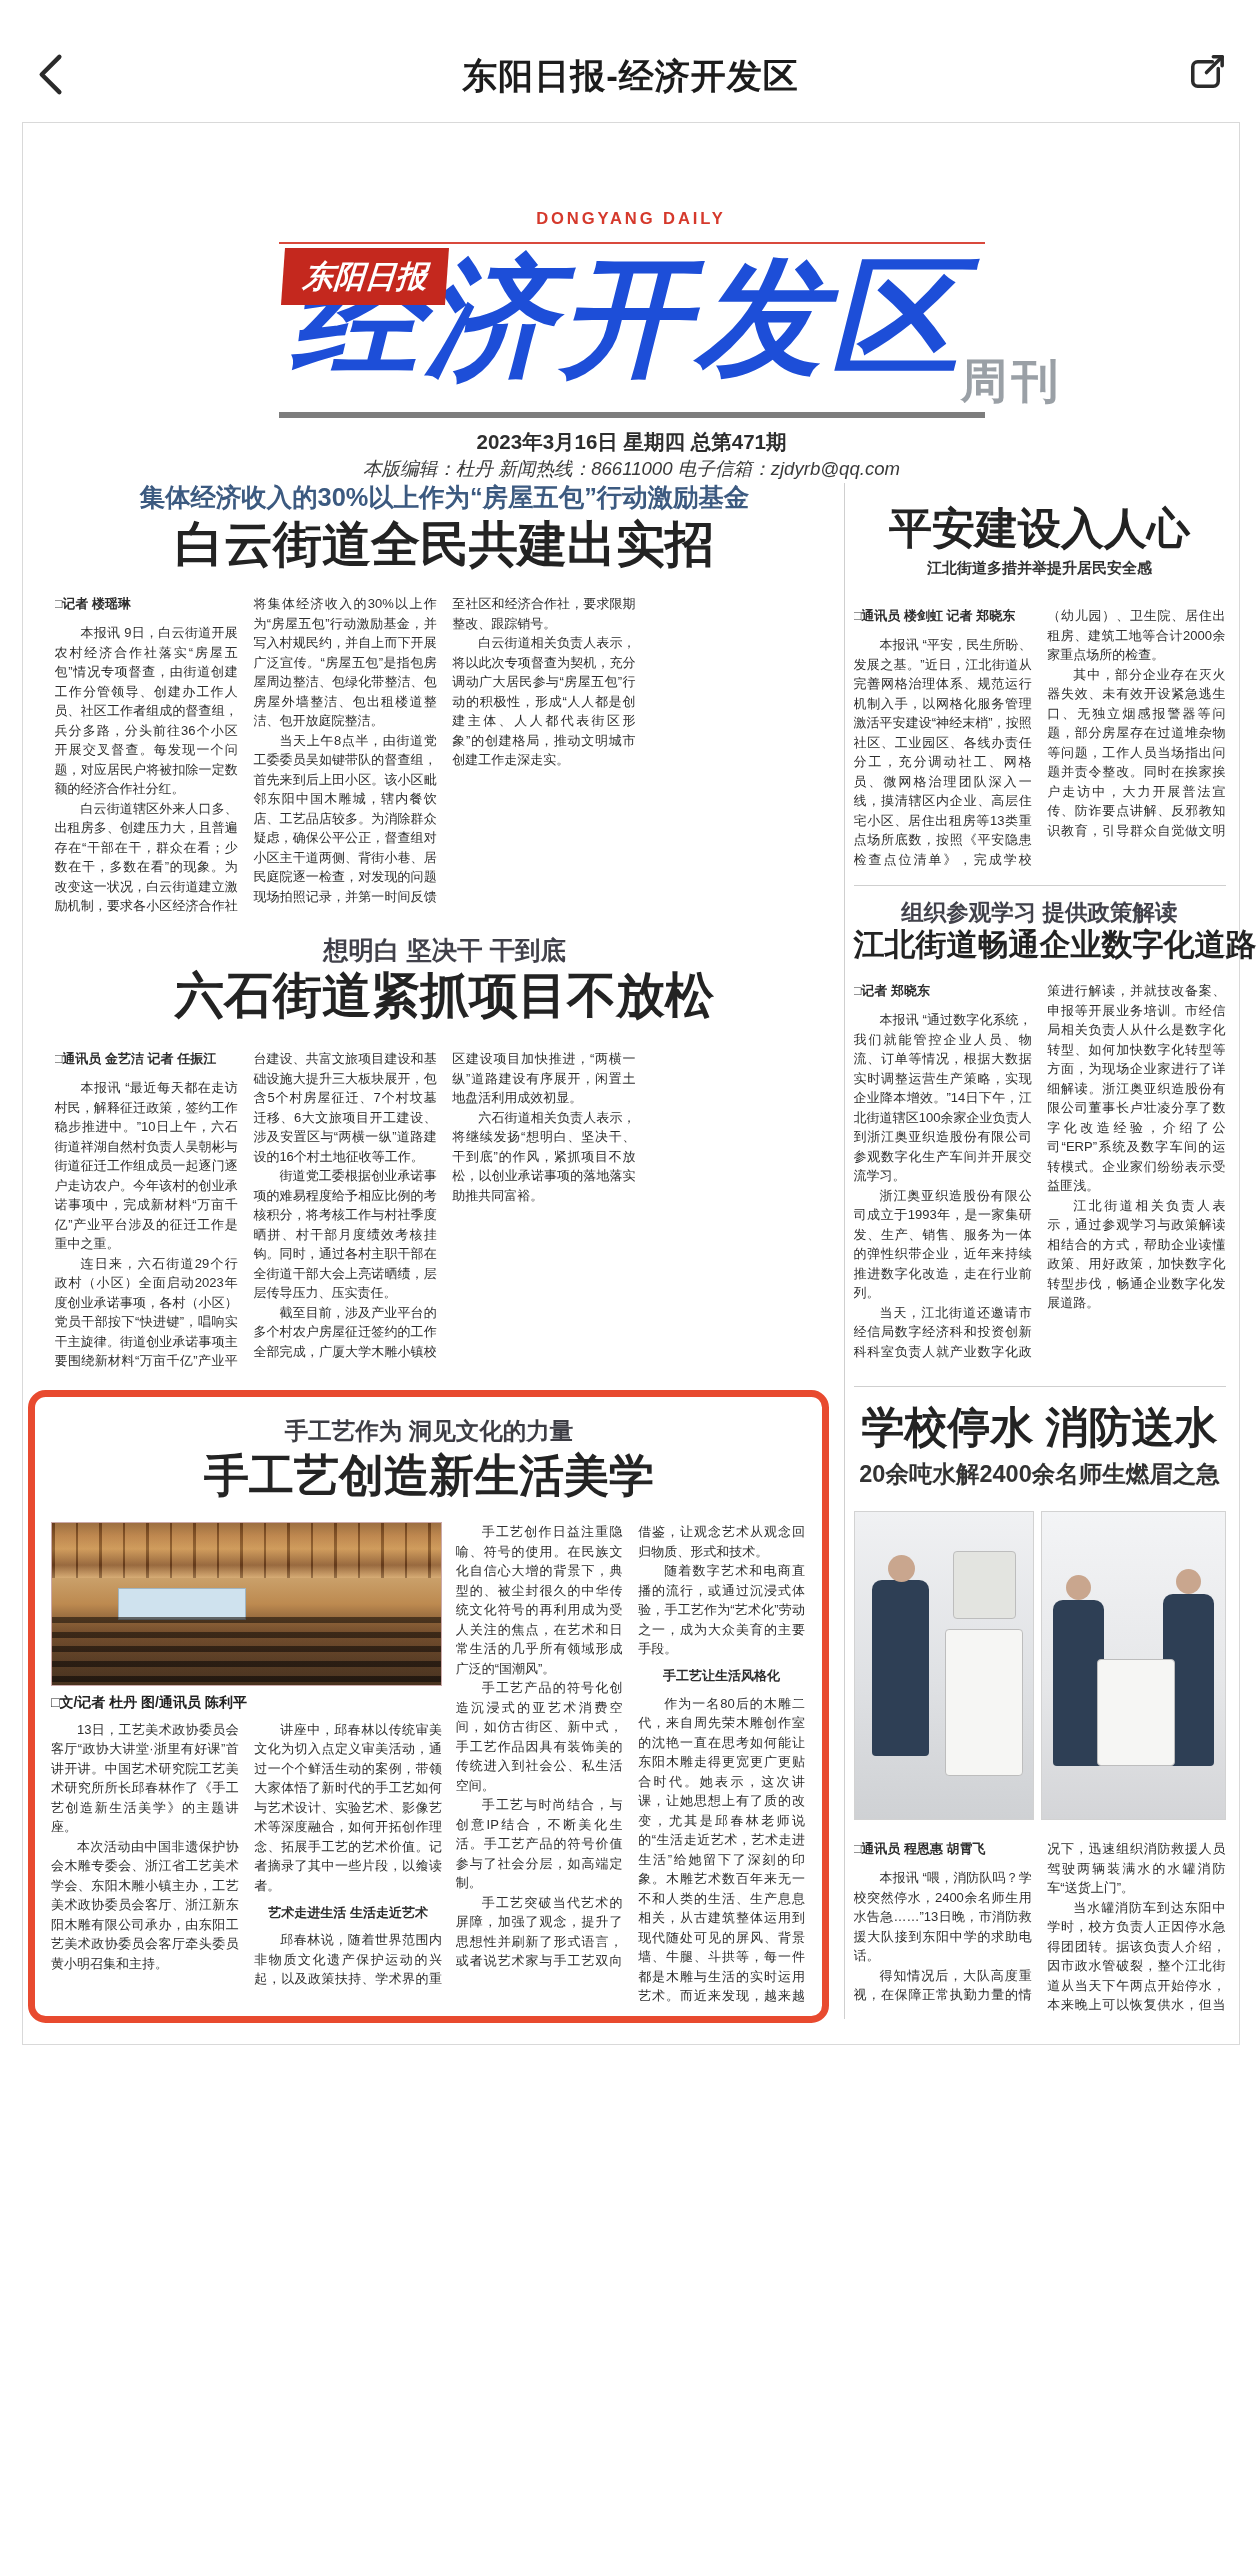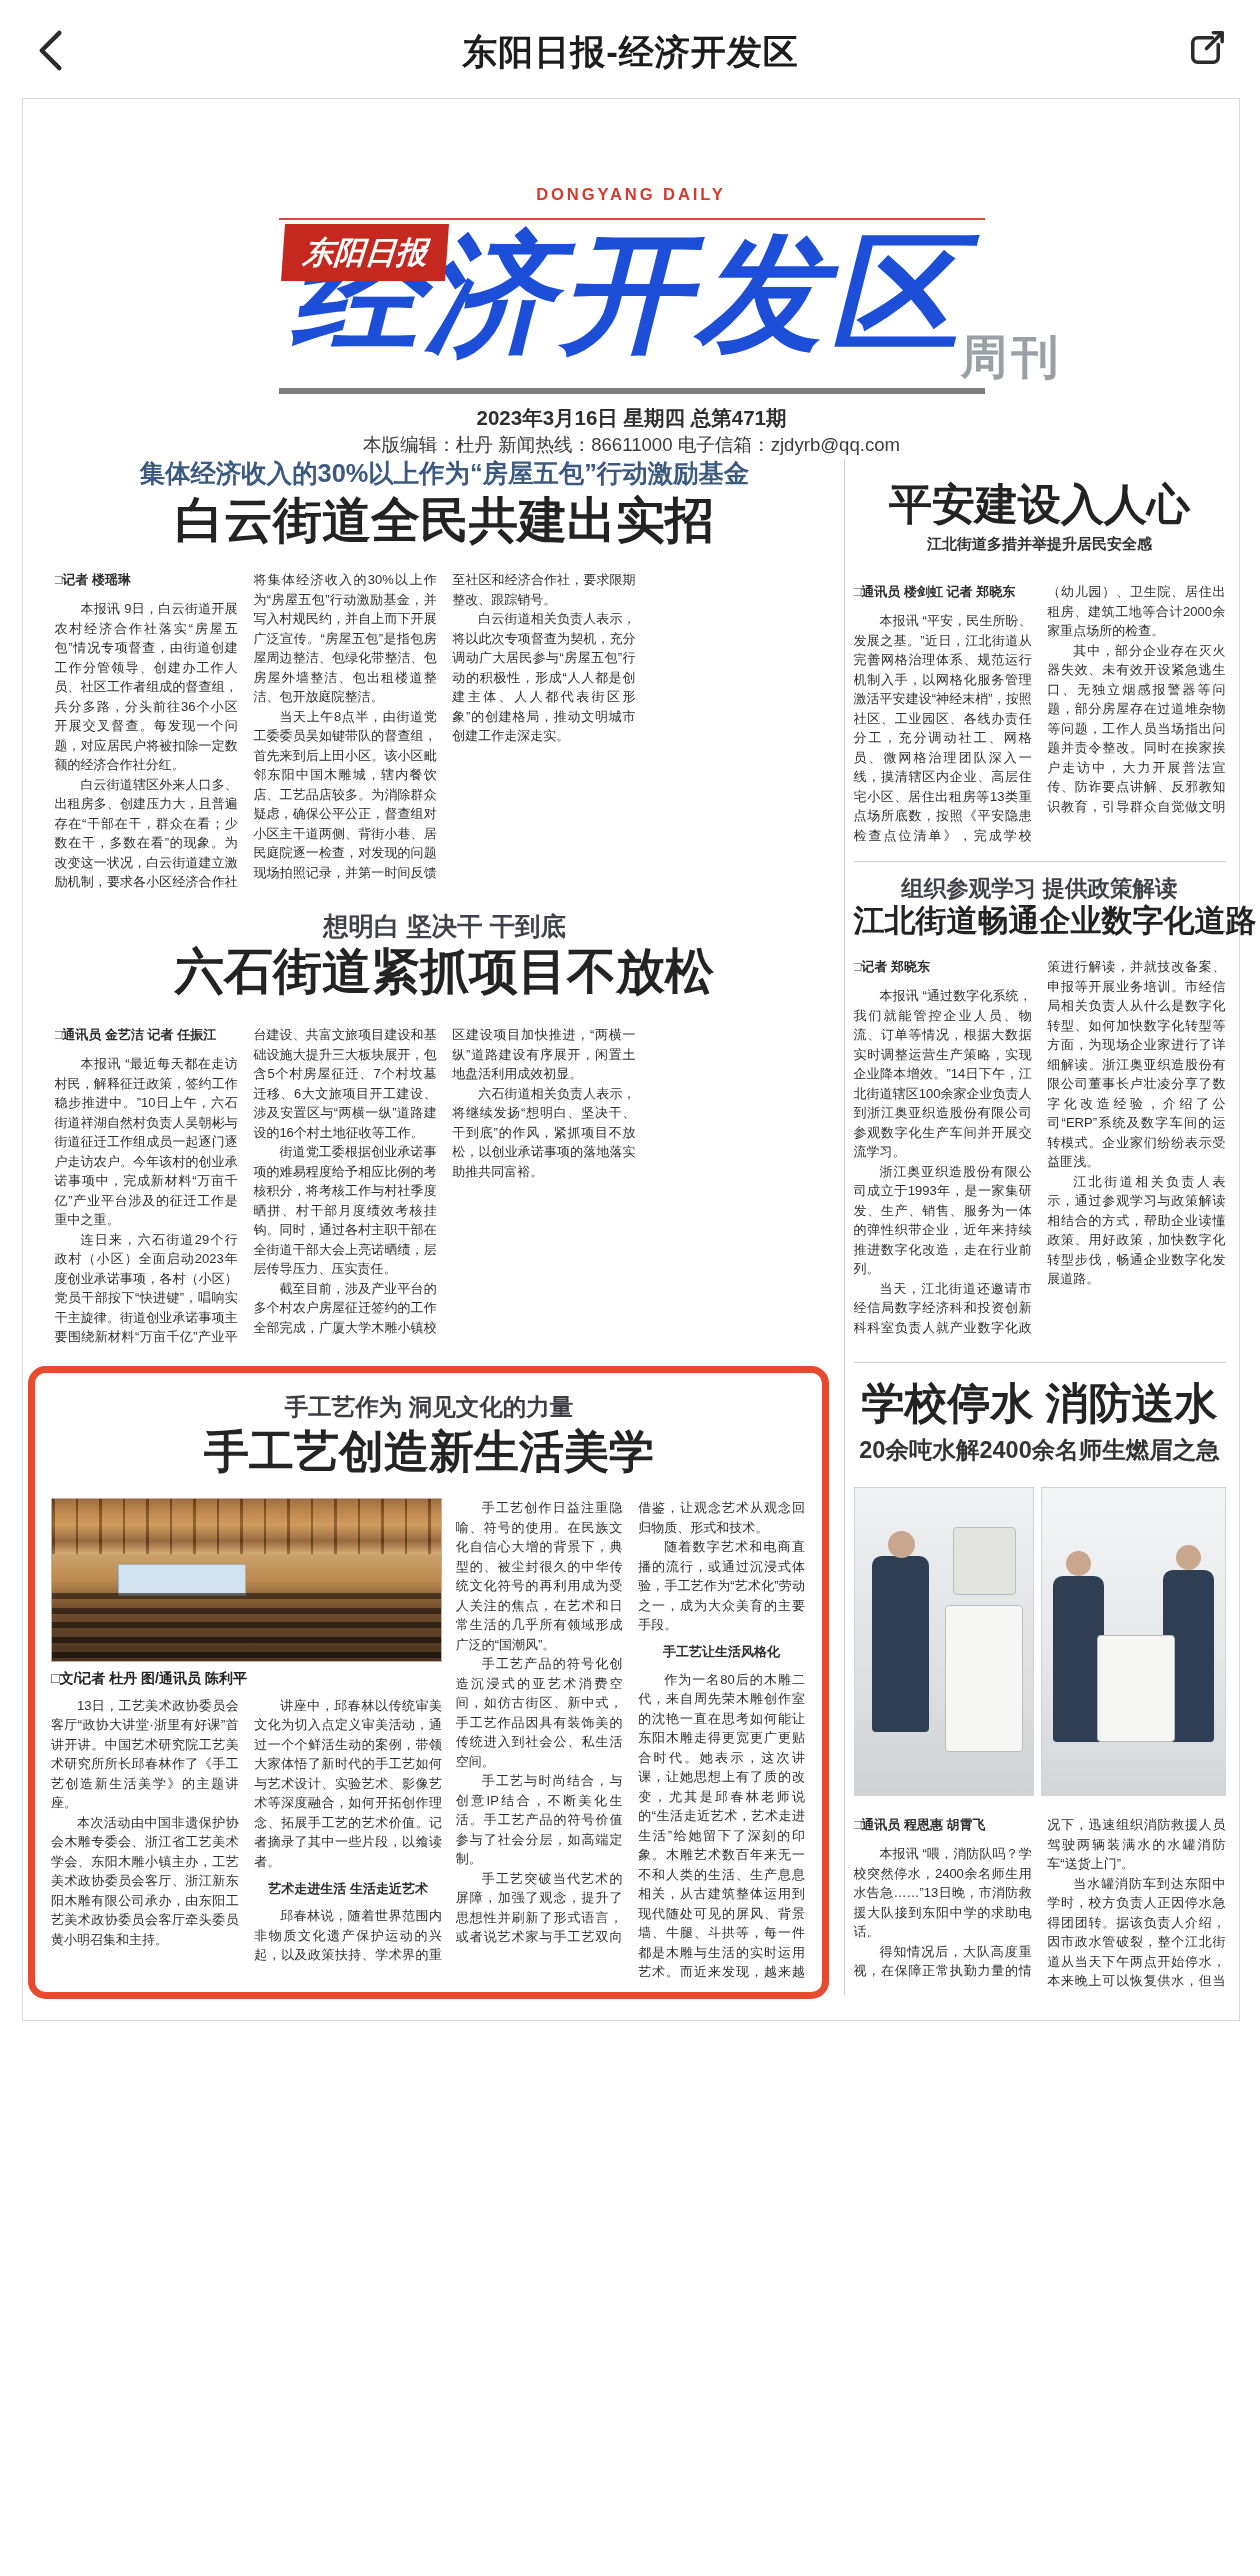--- a/index.html
+++ b/index.html
@@ -1,36 +1,36 @@
 <!DOCTYPE html>
 <html><head>
 <meta charset="utf-8">
 <style>
   * { box-sizing: border-box; margin: 0; padding: 0; }
   html,body { width:1261px; height:2576px; background:#fff; font-family:"Liberation Sans", sans-serif; }
-  #app { position:relative; width:1261px; height:2113px; background:#fff; overflow:hidden; }
+  #app { position:relative; width:1261px; height:2113px; background:#fff; overflow:hidden;margin-top:24px; }
 
   
   #navbar { position:absolute; left:0; top:0; width:1261px; height:98px; background:#fff; }
   #nav-back { position:absolute; left:29px; top:27px; width:47px; height:47px; cursor:pointer; }
   #nav-title { position:absolute; left:0; top:29px; width:1261px; text-align:center; font-size:35px; font-weight:700; color:#1c1c1c; letter-spacing:1px; }
   #nav-share { position:absolute; right:31px; top:25.4px; width:49px; height:49px; cursor:pointer; }
 
   
   #paper { position:absolute; left:21.5px; top:98px; width:1218px; height:1923px; background:#fff; border:1px solid #d9d9d9; }
 
   
   #mh-eng { position:absolute; left:237px; top:86px; width:743px; text-align:center; color:#d5392c; font-weight:700; font-size:16.6px; letter-spacing:2.9px; }
   #mh-rule-thin { position:absolute; left:256px; top:119px; width:706px; height:2px; background:#d9493c; }
   #mh-logo { position:absolute; left:260px; top:125px; width:164px; height:57px; background:#c4281e; color:#fff; display:flex; align-items:center; justify-content:center; font-family:"Liberation Serif", serif; font-style:italic; font-weight:700; font-size:31px; transform:skewX(-4deg); }
   #mh-title { position:absolute; left:244px; top:106px; width:723px; text-align:center; font-family:"DejaVu Serif", serif; font-style:italic; font-weight:700; font-size:129px; line-height:176px; color:#1d4ed8; letter-spacing:5.9px; white-space:nowrap; }
   #mh-weekly { position:absolute; left:938px; top:227px; font-size:47px; font-weight:700; color:#9aa0a6; letter-spacing:3.9px; }
   #mh-rule-thick { position:absolute; left:256px; top:289px; width:706px; height:5.9px; background:#7d7d7d; }
   #mh-date { position:absolute; left:0; top:305px; width:1218px; text-align:center; font-size:20.5px; color:#2e2e2e; font-weight:600; }
-  #mh-info { position:absolute; left:0; top:333px; width:1218px; text-align:center; font-size:18.6px; color:#3a3a3a; }
+  #mh-info { position:absolute; left:0; top:333px; width:1218px; text-align:center; font-size:18.6px; color:#3a3a3a;font-style:italic; }
 
   
   .vline { position:absolute; left:821px; top:360px; width:1px; height:1536px; background:#cfcfcf; }
   .hline { position:absolute; background:#cfcfcf; height:1px; }
 
   
   .kicker { position:absolute; text-align:center; font-weight:600; color:#41414a; }
   .headline { position:absolute; text-align:center; font-weight:800; color:#232323; white-space:nowrap; }
   .subhead { position:absolute; text-align:center; font-weight:600; color:#333; }
   .body { position:absolute; text-align:justify; color:#2e2e2e; font-size:13px; line-height:19.5px; column-fill:auto; overflow:hidden; }

